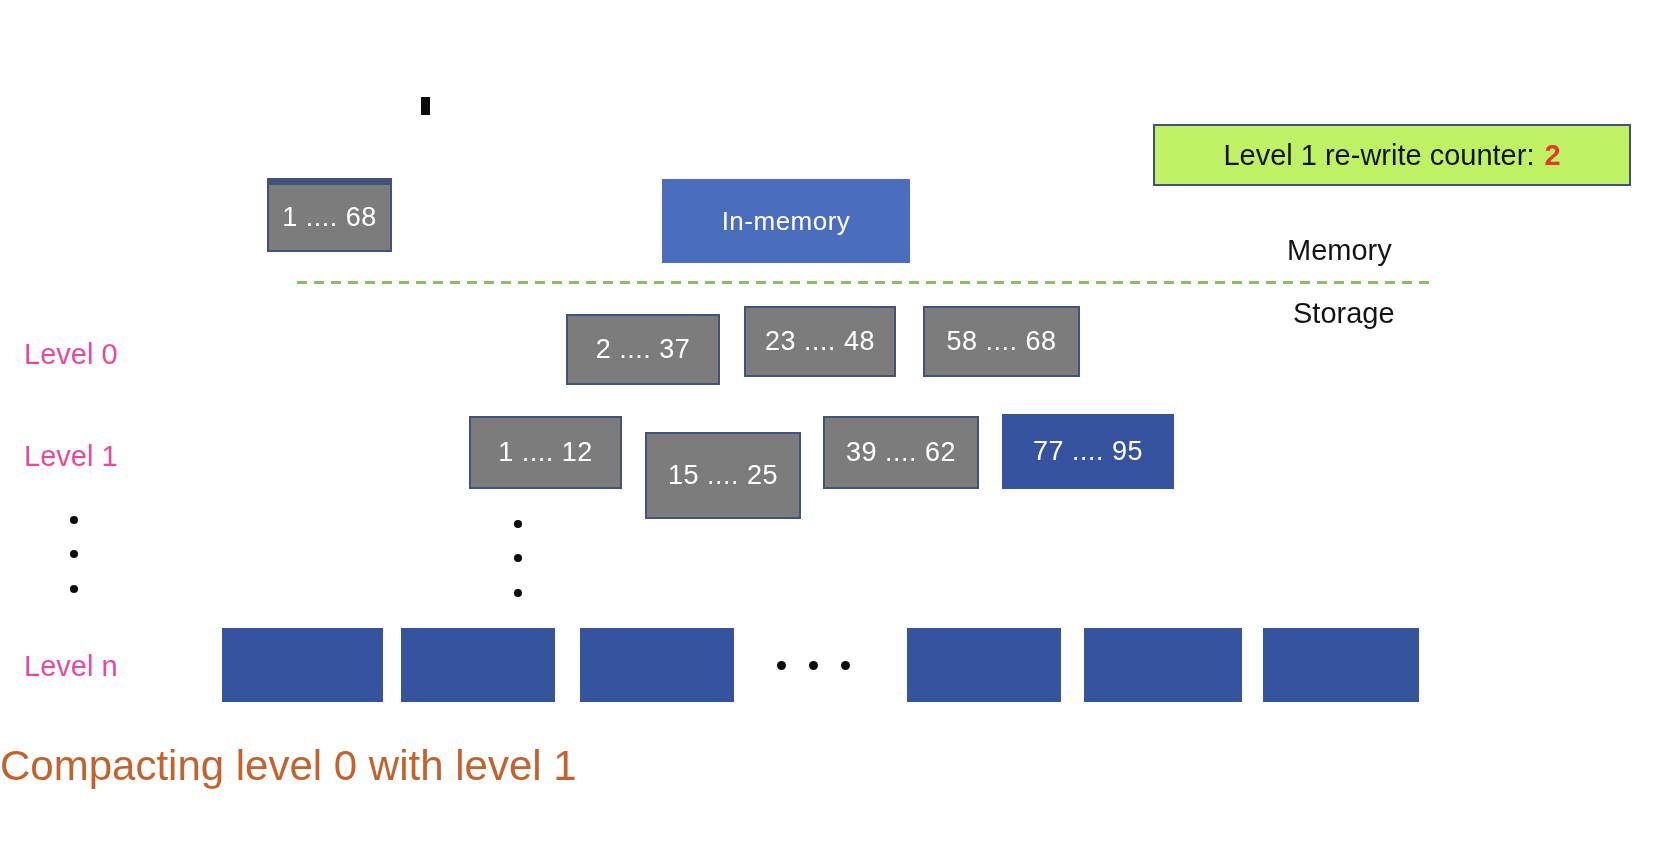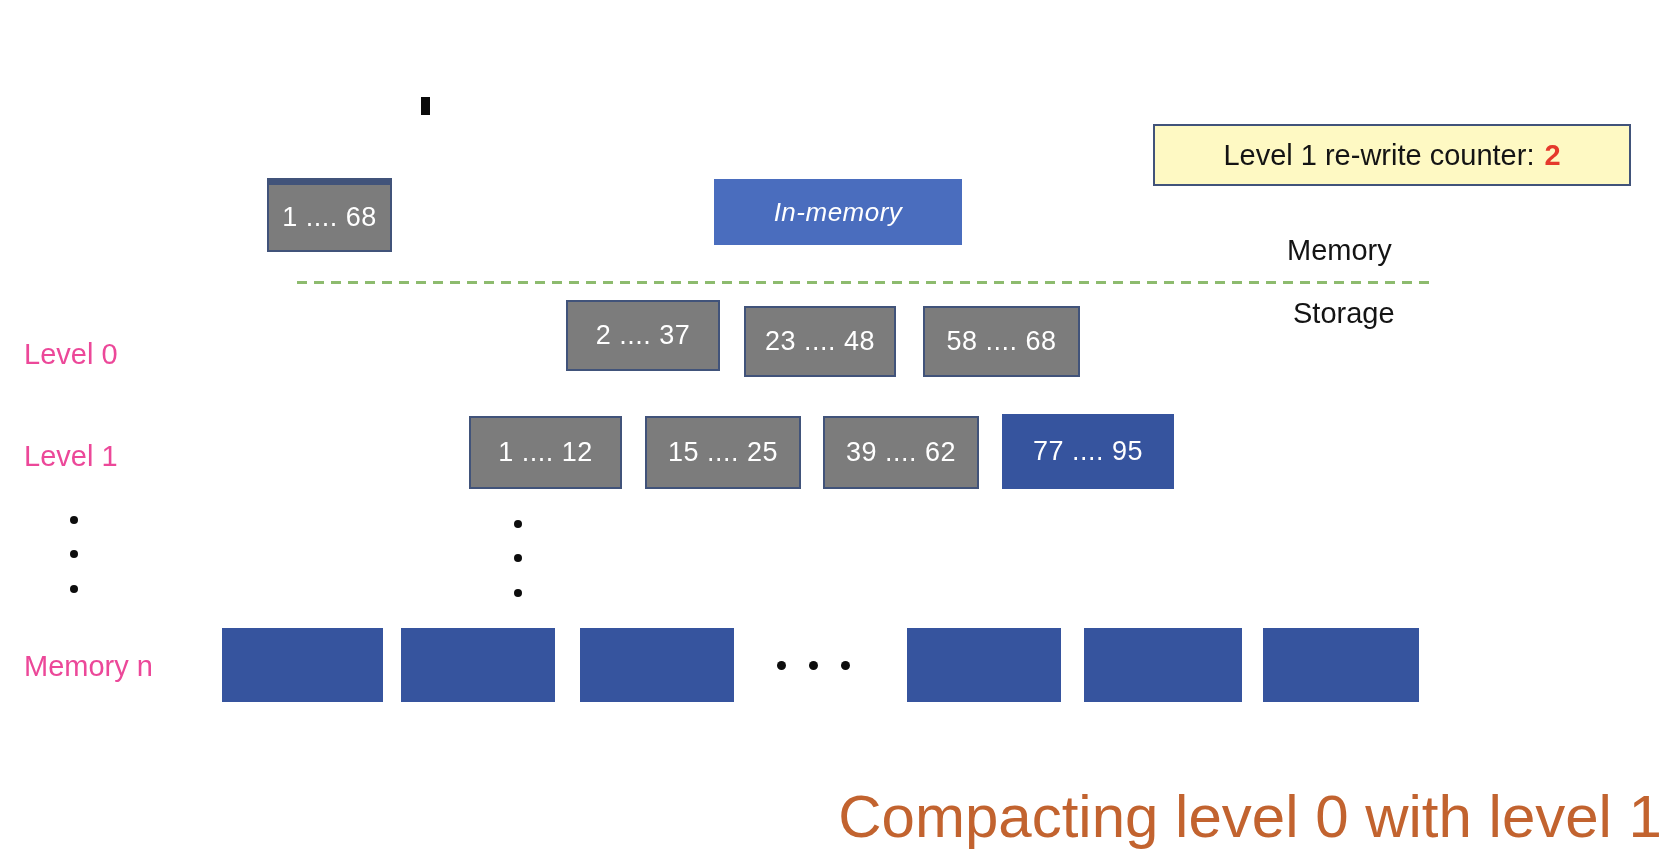--- a/index.html
+++ b/index.html
@@ -31,21 +31,21 @@
   
   .caret { position: absolute; background: #0a0a0a; }
 
   
   .counter {
     position: absolute;
     left: 1153px; top: 124px; width: 478px; height: 62px;
     border: 2px solid #41537a;
     box-sizing: border-box;
     display: flex; align-items: center; justify-content: center;
-    font-size: 29px; color: #141414; background: #fef9c3;
+    font-size: 29px; color: #141414; background: #bef264;
     white-space: nowrap;
   }
   .counter .value { color: #e5392c; font-weight: 700; margin-left: 10px; }
 
   .side-label { position: absolute; font-size: 29px; color: #141414; }
 
   
   .divider {
     position: absolute;
     left: 297px; top: 281px; width: 1136px; height: 3px;
@@ -53,83 +53,82 @@
   }
 
   .level-label { position: absolute; left: 24px; font-size: 29px; color: #ec4899; }
 
   .dot { position: absolute; width: 8px; height: 8px; border-radius: 50%; background: #0d0d0d; }
   .dot.h { width: 9px; height: 9px; }
 
   .caption {
     position: absolute;
     left: 0; top: 742px; width: 100%;
-    text-align: right;
-    font-size: 60px;
+    text-align: left;
+    font-size: 42px;
     color: #c2632f;
-    margin-top: 40px;
   }
 </style>
 </head>
 <body>
 
 <div class="canvas">
 
   <div class="caret" style="left:421px; top:97px; width:9px; height:18px;"></div>
 
   <div class="box gray memtable" style="left:267px; top:178px; width:125px; height:74px;">
     <span>1 .... 68</span>
   </div>
 
-  <div class="box inmem" style="left:714px; top:179px; width:248px; height:66px;font-style:italic;">
+  <div class="box inmem" style="left:662px; top:179px; width:248px; height:84px;">
     <span>In-memory</span>
   </div>
 
   <div class="counter">
     <span>Level 1 re-write counter:</span>
     <span class="value">2</span>
   </div>
 
   <div class="side-label" style="left:1287px; top:234px;">Memory</div>
   <div class="divider"></div>
   <div class="side-label" style="left:1293px; top:297px;">Storage</div>
 
   <div class="level-label" style="top:338px;">Level 0</div>
-  <div class="box gray" style="left:566px; top:300px; width:154px; height:71px;">
+  <div class="box gray" style="left:566px; top:314px; width:154px; height:71px;">
     <span>2 .... 37</span>
   </div>
   <div class="box gray" style="left:744px; top:306px; width:152px; height:71px;">
     <span>23 .... 48</span>
   </div>
   <div class="box gray" style="left:923px; top:306px; width:157px; height:71px;">
     <span>58 .... 68</span>
   </div>
 
   <div class="level-label" style="top:440px;">Level 1</div>
   <div class="box gray" style="left:469px; top:416px; width:153px; height:73px;">
     <span>1 .... 12</span>
   </div>
-  <div class="box gray" style="left:645px; top:416px; width:156px; height:73px;">
+  <div class="box gray" style="left:645px; top:432px; width:156px; height:87px;">
     <span>15 .... 25</span>
   </div>
   <div class="box gray" style="left:823px; top:416px; width:156px; height:73px;">
     <span>39 .... 62</span>
   </div>
   <div class="box blue" style="left:1002px; top:414px; width:172px; height:75px;">
     <span>77 .... 95</span>
   </div>
 
   <div class="dot" style="left:70px; top:516px;"></div>
   <div class="dot" style="left:70px; top:550px;"></div>
   <div class="dot" style="left:70px; top:585px;"></div>
   <div class="dot" style="left:514px; top:520px;"></div>
   <div class="dot" style="left:514px; top:554px;"></div>
   <div class="dot" style="left:514px; top:589px;"></div>
 
-  <div class="level-label" style="top:650px;">Memory n</div>
+  <div class="level-label" style="top:650px;">Level n</div>
   <div class="box blue" style="left:222px; top:628px; width:161px; height:74px;"></div>
   <div class="box blue" style="left:401px; top:628px; width:154px; height:74px;"></div>
   <div class="box blue" style="left:580px; top:628px; width:154px; height:74px;"></div>
   <div class="dot h" style="left:777px; top:661px;"></div>
   <div class="dot h" style="left:809px; top:661px;"></div>
   <div class="dot h" style="left:841px; top:661px;"></div>
   <div class="box blue" style="left:907px; top:628px; width:154px; height:74px;"></div>
   <div class="box blue" style="left:1084px; top:628px; width:158px; height:74px;"></div>
   <div class="box blue" style="left:1263px; top:628px; width:156px; height:74px;"></div>
 

